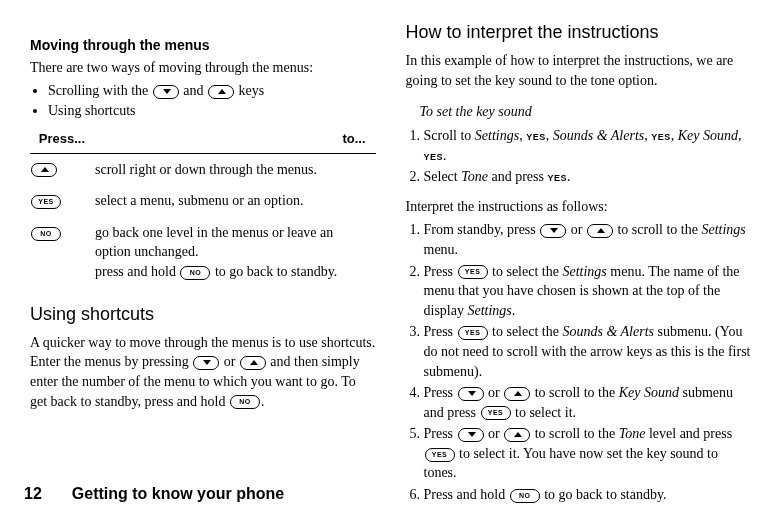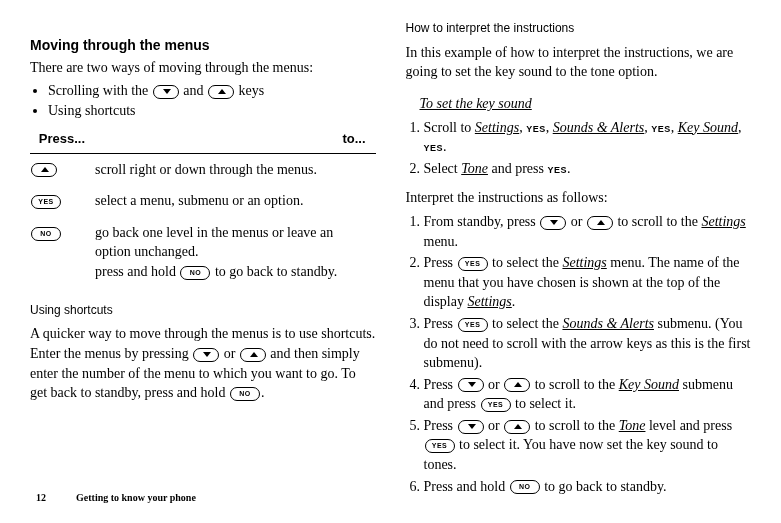--- a/index.html
+++ b/index.html
@@ -22,33 +22,33 @@
   }
   h3 {
     font-family: Arial, sans-serif;
     font-weight: bold;
     font-size: 14px;
     margin: 16px 0 2px 0;
   }
   .subhead {
     font-family: Arial, sans-serif;
     font-weight: normal;
-    font-size: 12px;
+    font-size: 18px;
     margin: 14px 0 6px 0;
   }
   p { margin: 0 0 4px 0; }
   ul { margin: 2px 0 6px 0; padding-left: 18px; }
   li { margin: 0; }
   .small-caps {
     font-family: Arial, sans-serif;
     font-weight: bold;
     font-size: 9px;
     letter-spacing: 0.5px;
   }
-  .italic { font-style: italic; text-decoration: underline; }
+  .italic { font-style: italic; }
   .key {
     display: inline-block;
     vertical-align: middle;
     border: 1.2px solid #000;
     border-radius: 9px;
     height: 12px;
     width: 24px;
     position: relative;
     margin: 0 1px;
     background: #fff;
@@ -97,23 +97,23 @@
   td {
     padding: 6px 10px 6px 0;
     vertical-align: top;
   }
   td.keycell { width: 55px; }
   ol { margin: 2px 0 6px 0; padding-left: 18px; }
   ol li { margin-bottom: 2px; }
   .footer {
     position: absolute;
     bottom: 18px;
-    left: 36px;
-    font-family: Liberation Serif, serif;
-    font-size: 10px;
+    left: 24px;
+    font-family: Liberation Sans, sans-serif;
+    font-size: 16px;
     font-weight: bold;
   }
   .footer .pnum { margin-right: 30px; }
 </style>
 </head>
 <body>
 
 <div class="columns">
   <div class="col">
     <h3>Moving through the menus</h3>

